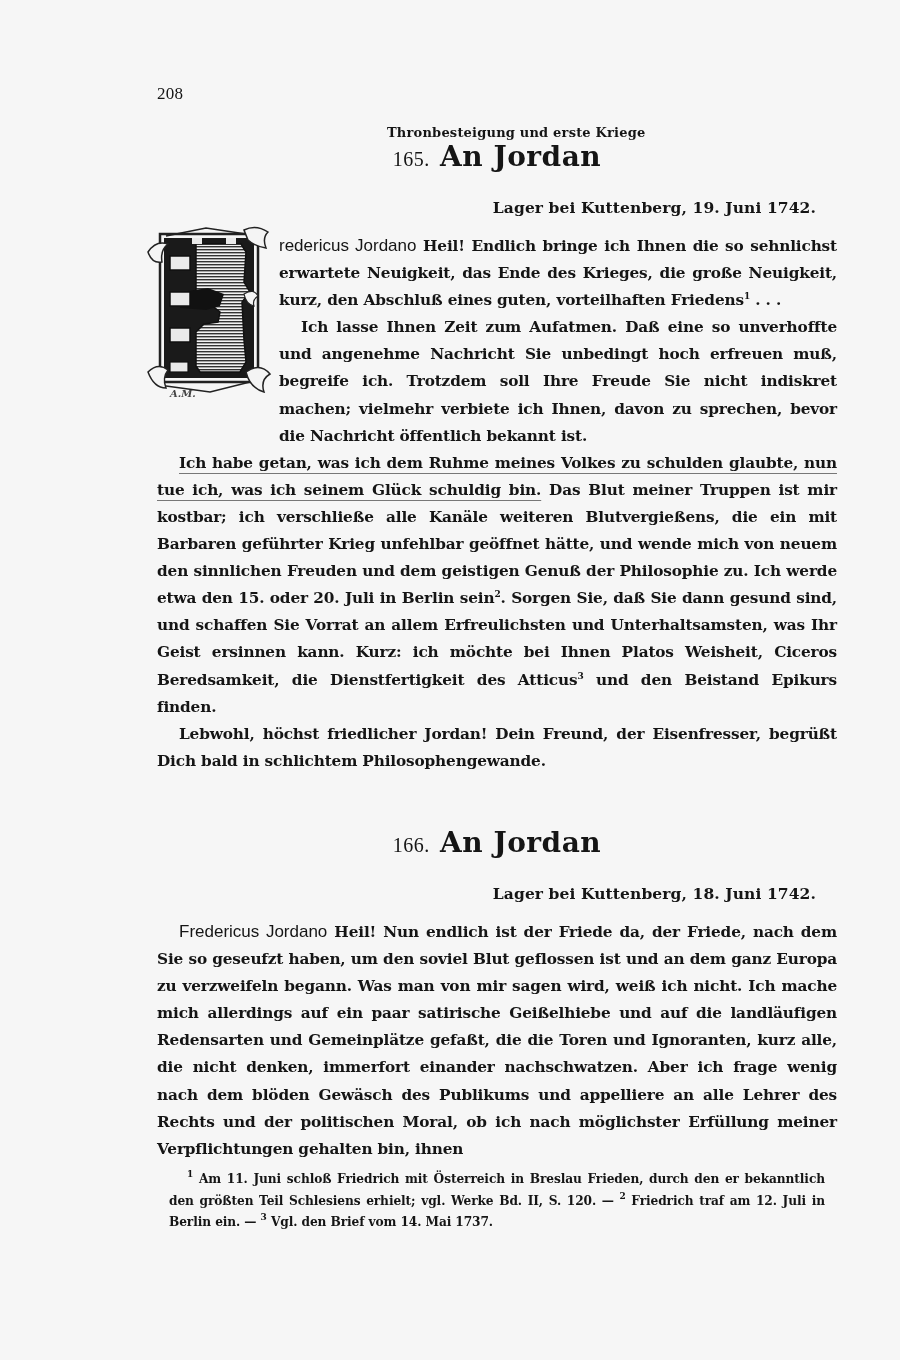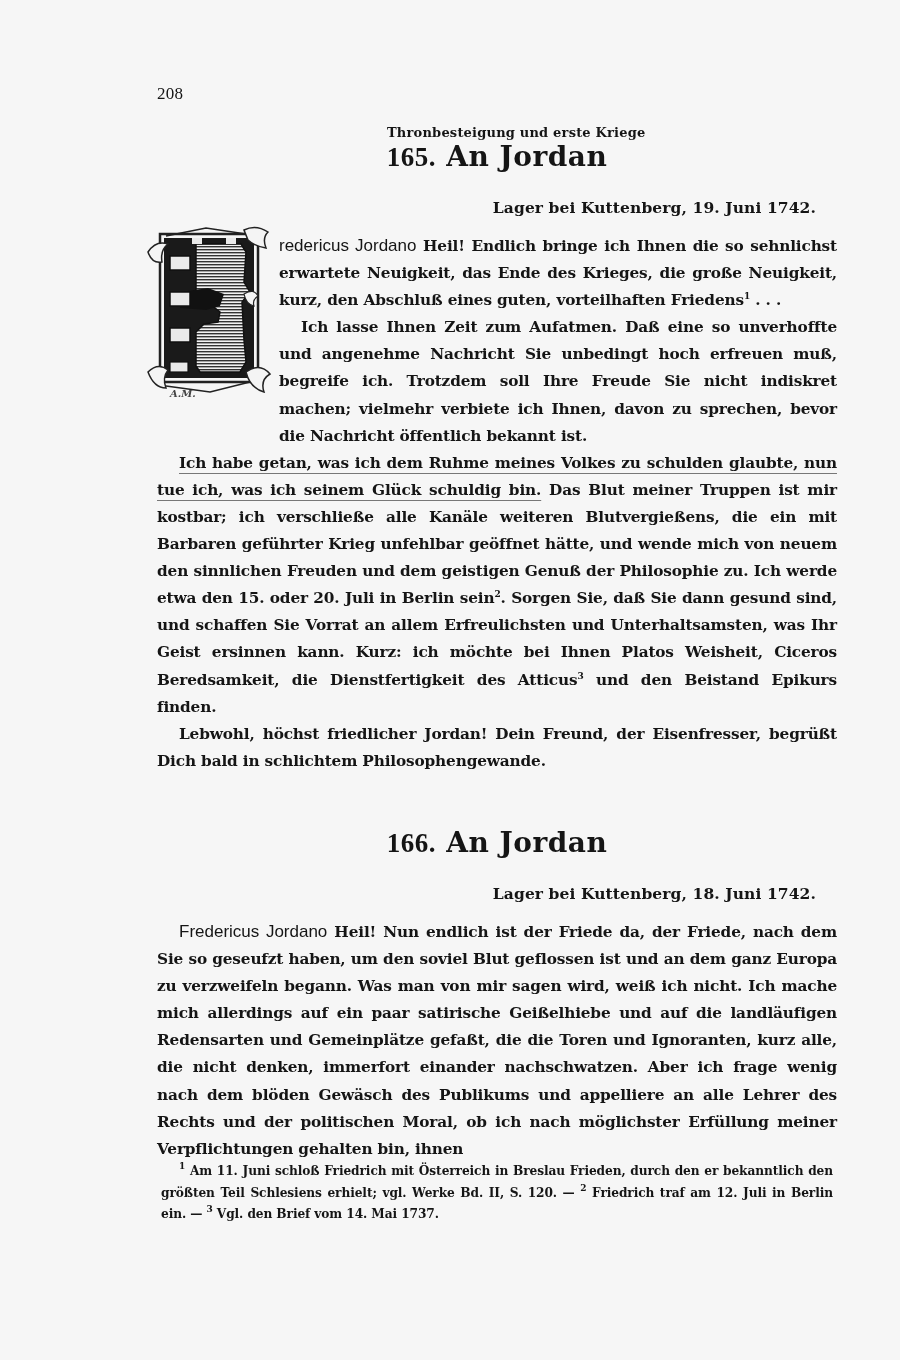--- a/index.html
+++ b/index.html
@@ -50,22 +50,22 @@
       left: 0;
       width: 994px;
       text-align: center;
       font-family: "DejaVu Serif", serif;
       font-weight: bold;
       font-size: 28px;
       letter-spacing: 0.5px;
     }
     .letter-heading .num {
       font-family: "Liberation Serif", serif;
-      font-weight: bold;
-      font-size: 27px;
+      font-weight: normal;
+      font-size: 20px;
     }
     .dateline {
       position: absolute;
       right: 84px;
       font-family: "DejaVu Serif", serif;
       font-weight: bold;
       font-size: 15.5px;
       letter-spacing: 0.1px;
     }
     .text-block {
@@ -133,21 +133,21 @@
       left: 157px;
       top: 1157px;
       width: 680px;
       font-family: "DejaVu Serif", serif;
       font-weight: bold;
       font-size: 12.2px;
       line-height: 21.5px;
       text-align: justify;
       letter-spacing: -0.1px;
     }
-    .footnotes p { margin: 4px; text-indent: 18px; }
+    .footnotes p { margin: 12px; text-indent: 18px; }
   </style>
 </head>
 <body>
 
 <div class="page">
 
   <div class="running-head">
     <span class="page-number">208</span>
     <span class="running-title">Thronbesteigung und erste Kriege</span>
   </div>

